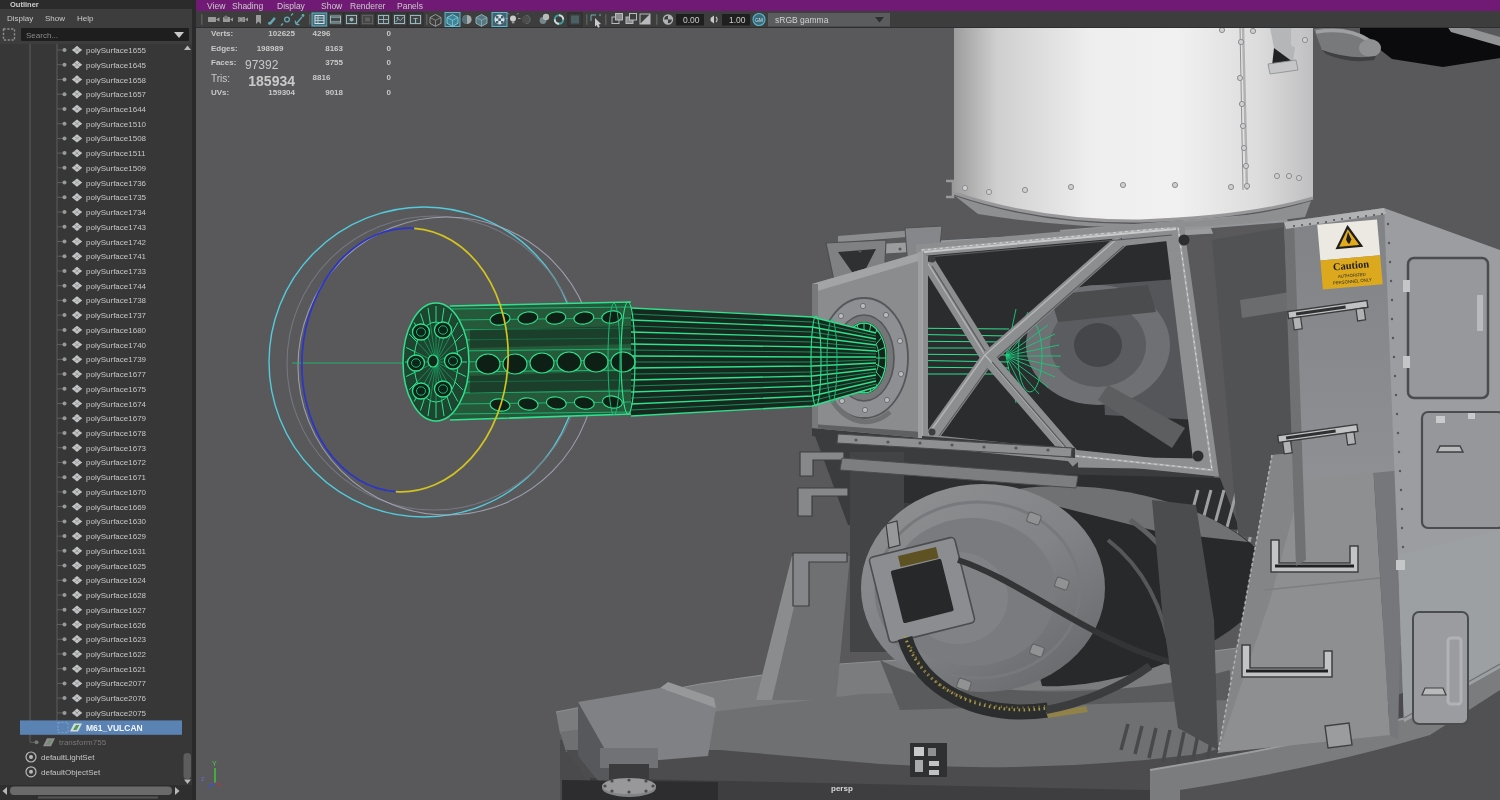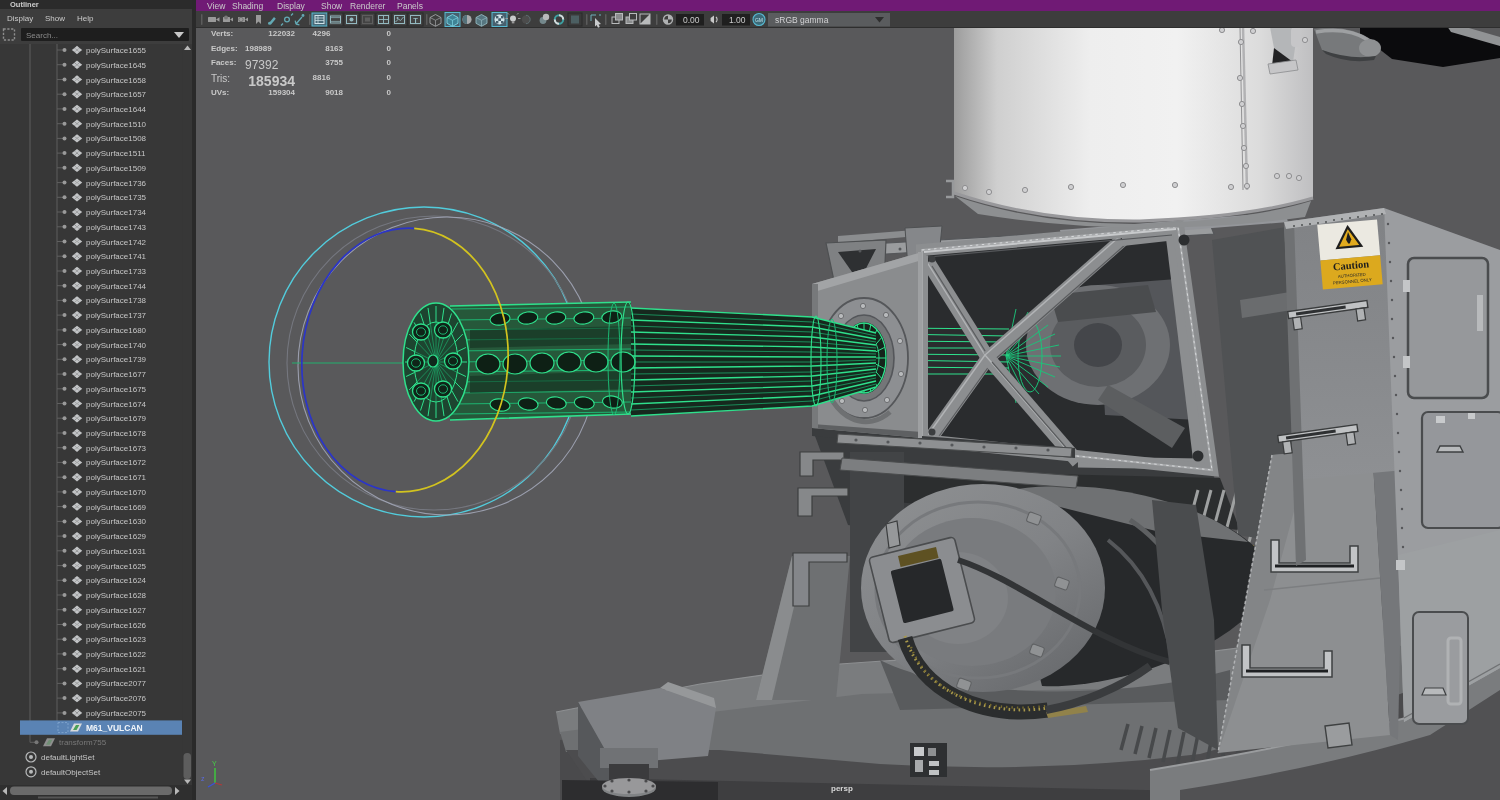--- a/index.html
+++ b/index.html
@@ -960,25 +960,25 @@
       <rect x="526" y="3" width="28" height="11.5" fill="#1f1f1f"></rect>
       <text x="533" y="12" font-size="8.5" fill="#cccccc">1.00</text>
       <circle cx="563" cy="8.5" r="6" fill="#3d6a78" stroke="#57b8d0" stroke-width="1.1"></circle>
       <text x="563" y="10.8" font-size="5" fill="#bfe4ee" text-anchor="middle">GM</text>
       <rect x="572" y="2" width="122" height="13.5" fill="#5a5c5e"></rect>
       <text x="579" y="12" font-size="8.5" fill="#d2d2d4">sRGB gamma</text>
       <path d="M679,6 l9,0 l-4.5,5.5 Z" fill="#2e2e2e"></path>
     </svg>
 <div style="position:absolute;left:0;top:0;font-family:'Liberation Sans',sans-serif">
       <span style="position:absolute;left:211px;top:29px;font-size:8px;font-weight:bold;color:#c9c9c9">Verts:</span>
-      <span style="position:absolute;left:245px;top:29px;width:50px;text-align:right;font-size:8px;font-weight:bold;color:#c9c9c9">122032</span>
+      <span style="position:absolute;left:245px;top:29px;width:50px;text-align:right;font-size:8px;font-weight:bold;color:#c9c9c9">102625</span>
       <span style="position:absolute;left:300px;top:29px;width:43px;text-align:center;font-size:8px;font-weight:bold;color:#c9c9c9">4296</span>
       <span style="position:absolute;left:350px;top:29px;width:41px;text-align:right;font-size:8px;font-weight:bold;color:#c9c9c9">0</span>
       <span style="position:absolute;left:211px;top:43.7px;font-size:8px;font-weight:bold;color:#c9c9c9">Edges:</span>
-      <span style="position:absolute;left:245px;top:43.7px;width:50px;text-align:left;font-size:8px;font-weight:bold;color:#c9c9c9">198989</span>
+      <span style="position:absolute;left:245px;top:43.7px;width:50px;text-align:center;font-size:8px;font-weight:bold;color:#c9c9c9">198989</span>
       <span style="position:absolute;left:300px;top:43.7px;width:43px;text-align:right;font-size:8px;font-weight:bold;color:#c9c9c9">8163</span>
       <span style="position:absolute;left:350px;top:43.7px;width:41px;text-align:right;font-size:8px;font-weight:bold;color:#c9c9c9">0</span>
       <span style="position:absolute;left:211px;top:58.400000000000006px;font-size:8px;font-weight:bold;color:#c9c9c9">Faces:</span>
       <span style="position:absolute;left:245px;top:58.400000000000006px;width:50px;text-align:left;font-size:12px;font-weight:normal;color:#c9c9c9">97392</span>
       <span style="position:absolute;left:300px;top:58.400000000000006px;width:43px;text-align:right;font-size:8px;font-weight:bold;color:#c9c9c9">3755</span>
       <span style="position:absolute;left:350px;top:58.400000000000006px;width:41px;text-align:right;font-size:8px;font-weight:bold;color:#c9c9c9">0</span>
       <span style="position:absolute;left:211px;top:73.10000000000001px;font-size:10px;font-weight:normal;color:#c9c9c9">Tris:</span>
       <span style="position:absolute;left:245px;top:73.10000000000001px;width:50px;text-align:right;font-size:14px;font-weight:bold;color:#c9c9c9">185934</span>
       <span style="position:absolute;left:300px;top:73.10000000000001px;width:43px;text-align:center;font-size:8px;font-weight:bold;color:#c9c9c9">8816</span>
       <span style="position:absolute;left:350px;top:73.10000000000001px;width:41px;text-align:right;font-size:8px;font-weight:bold;color:#c9c9c9">0</span>

